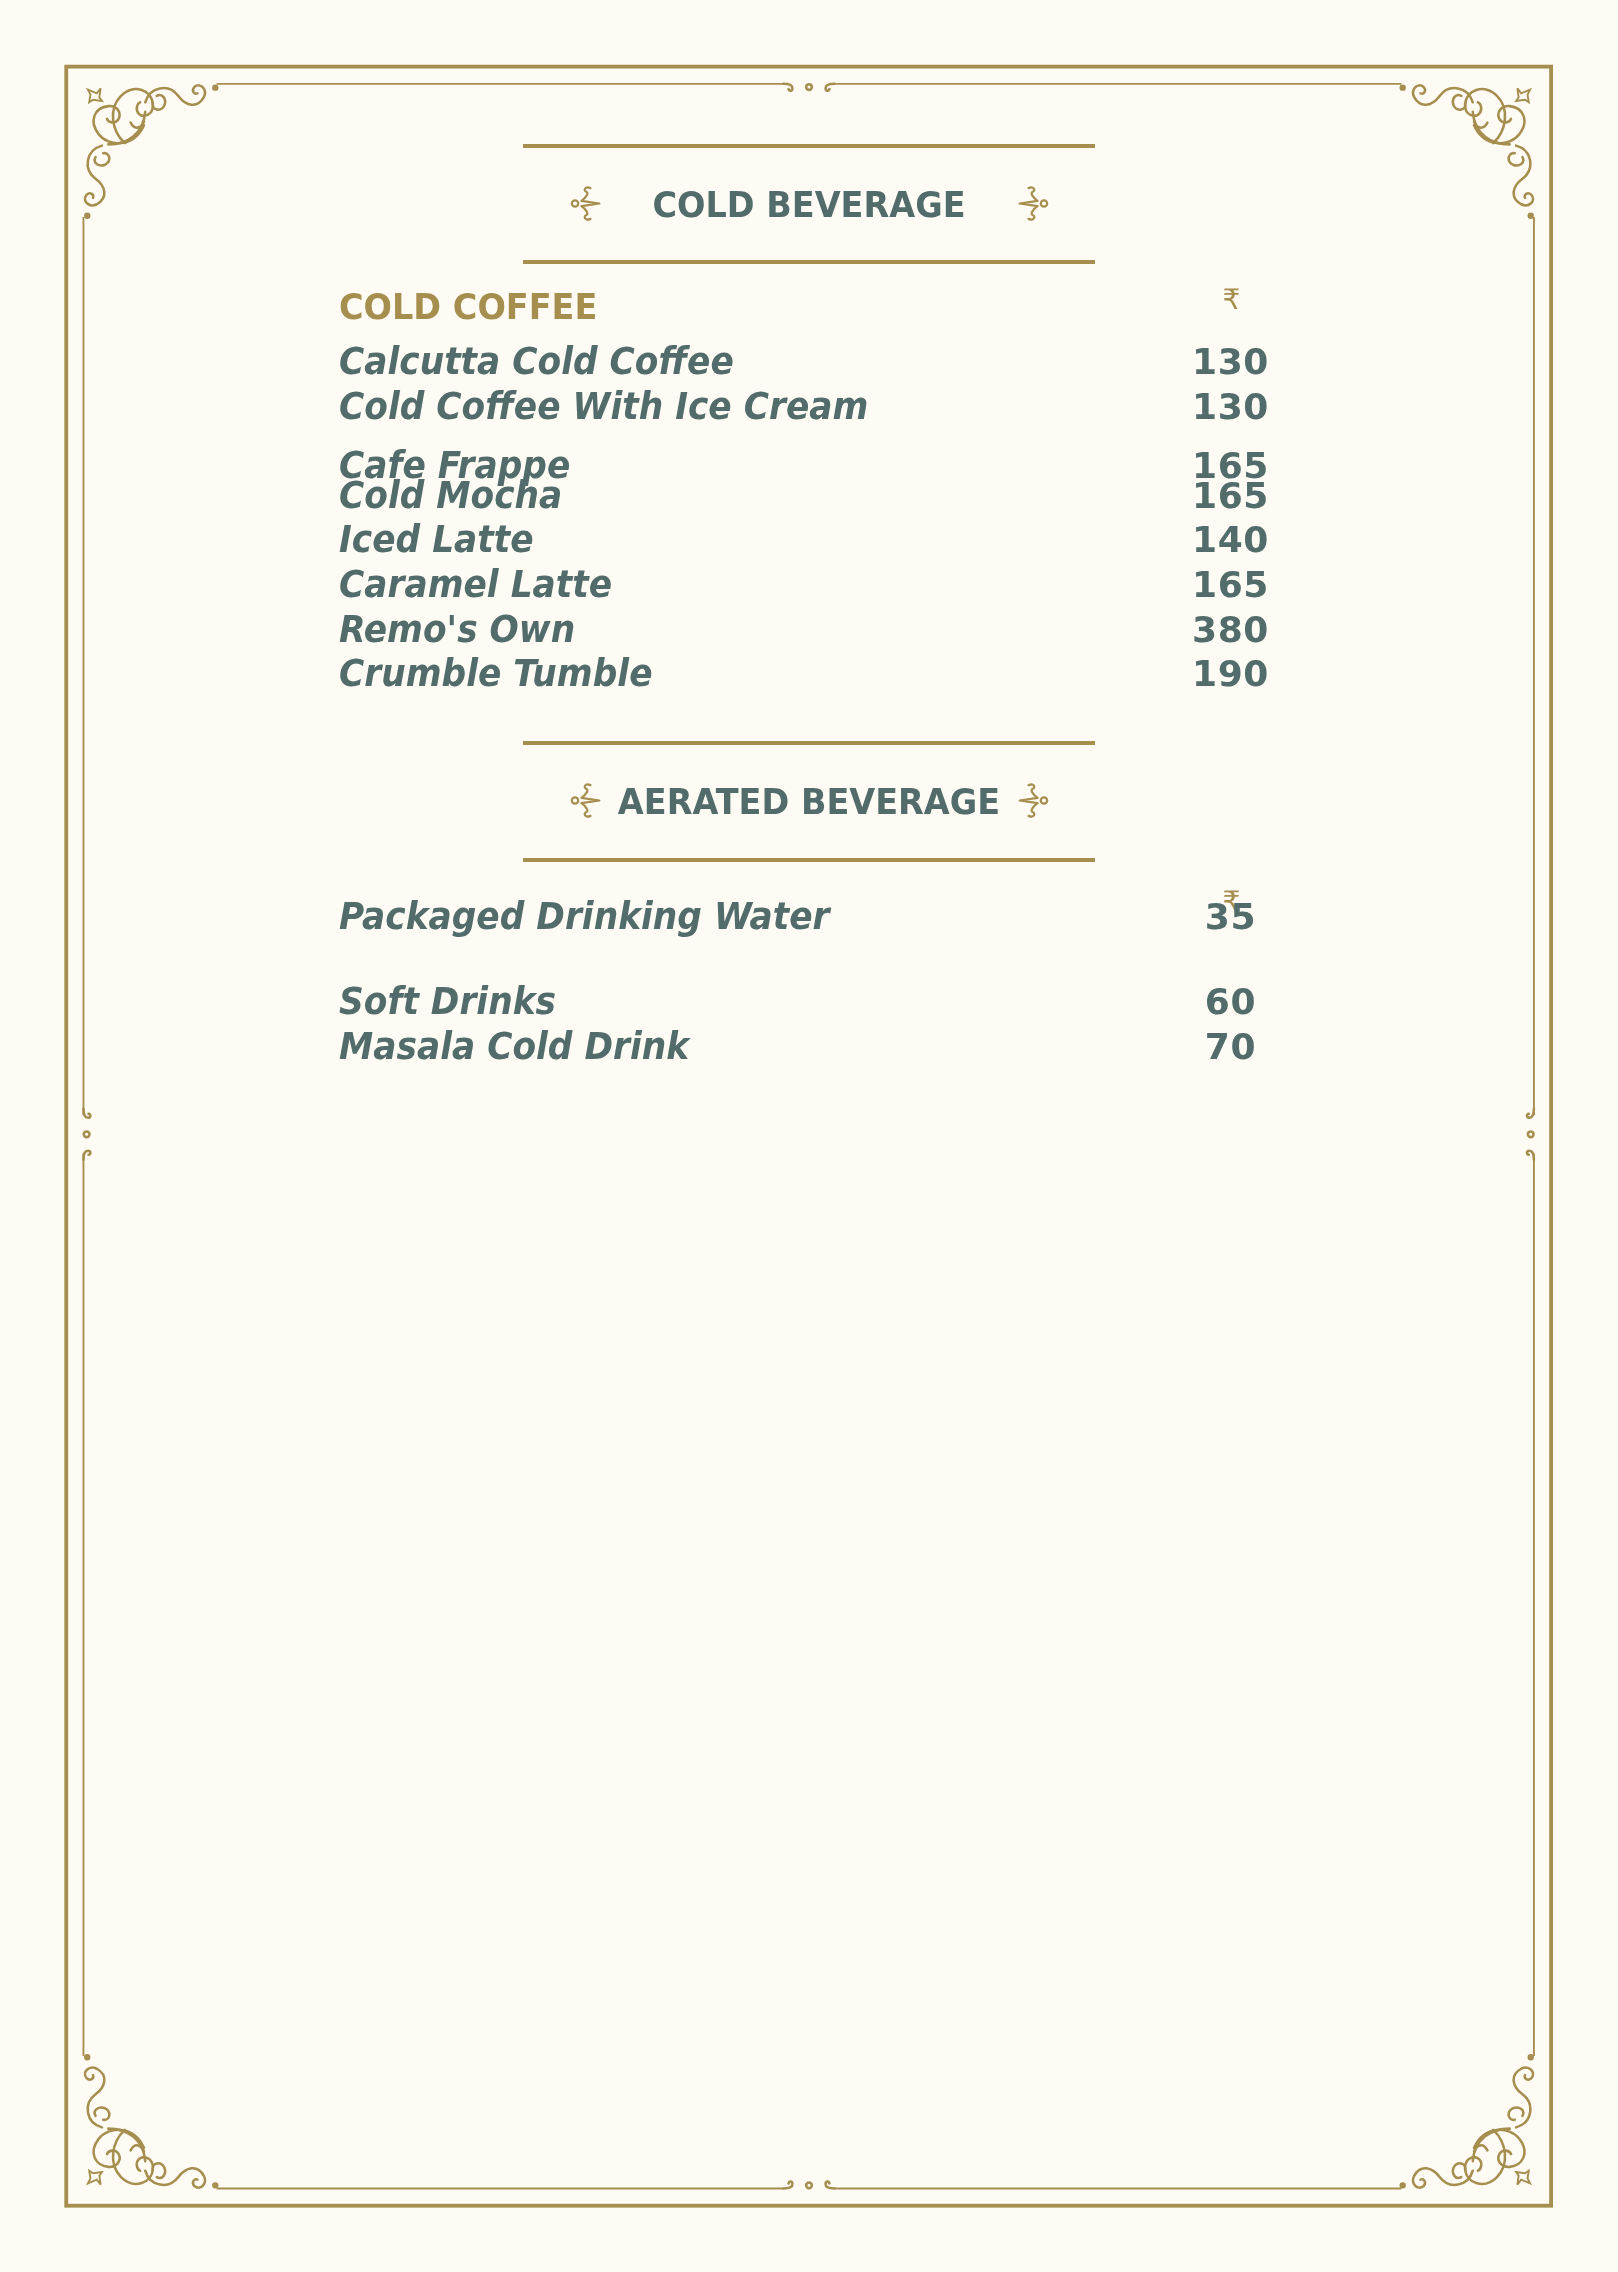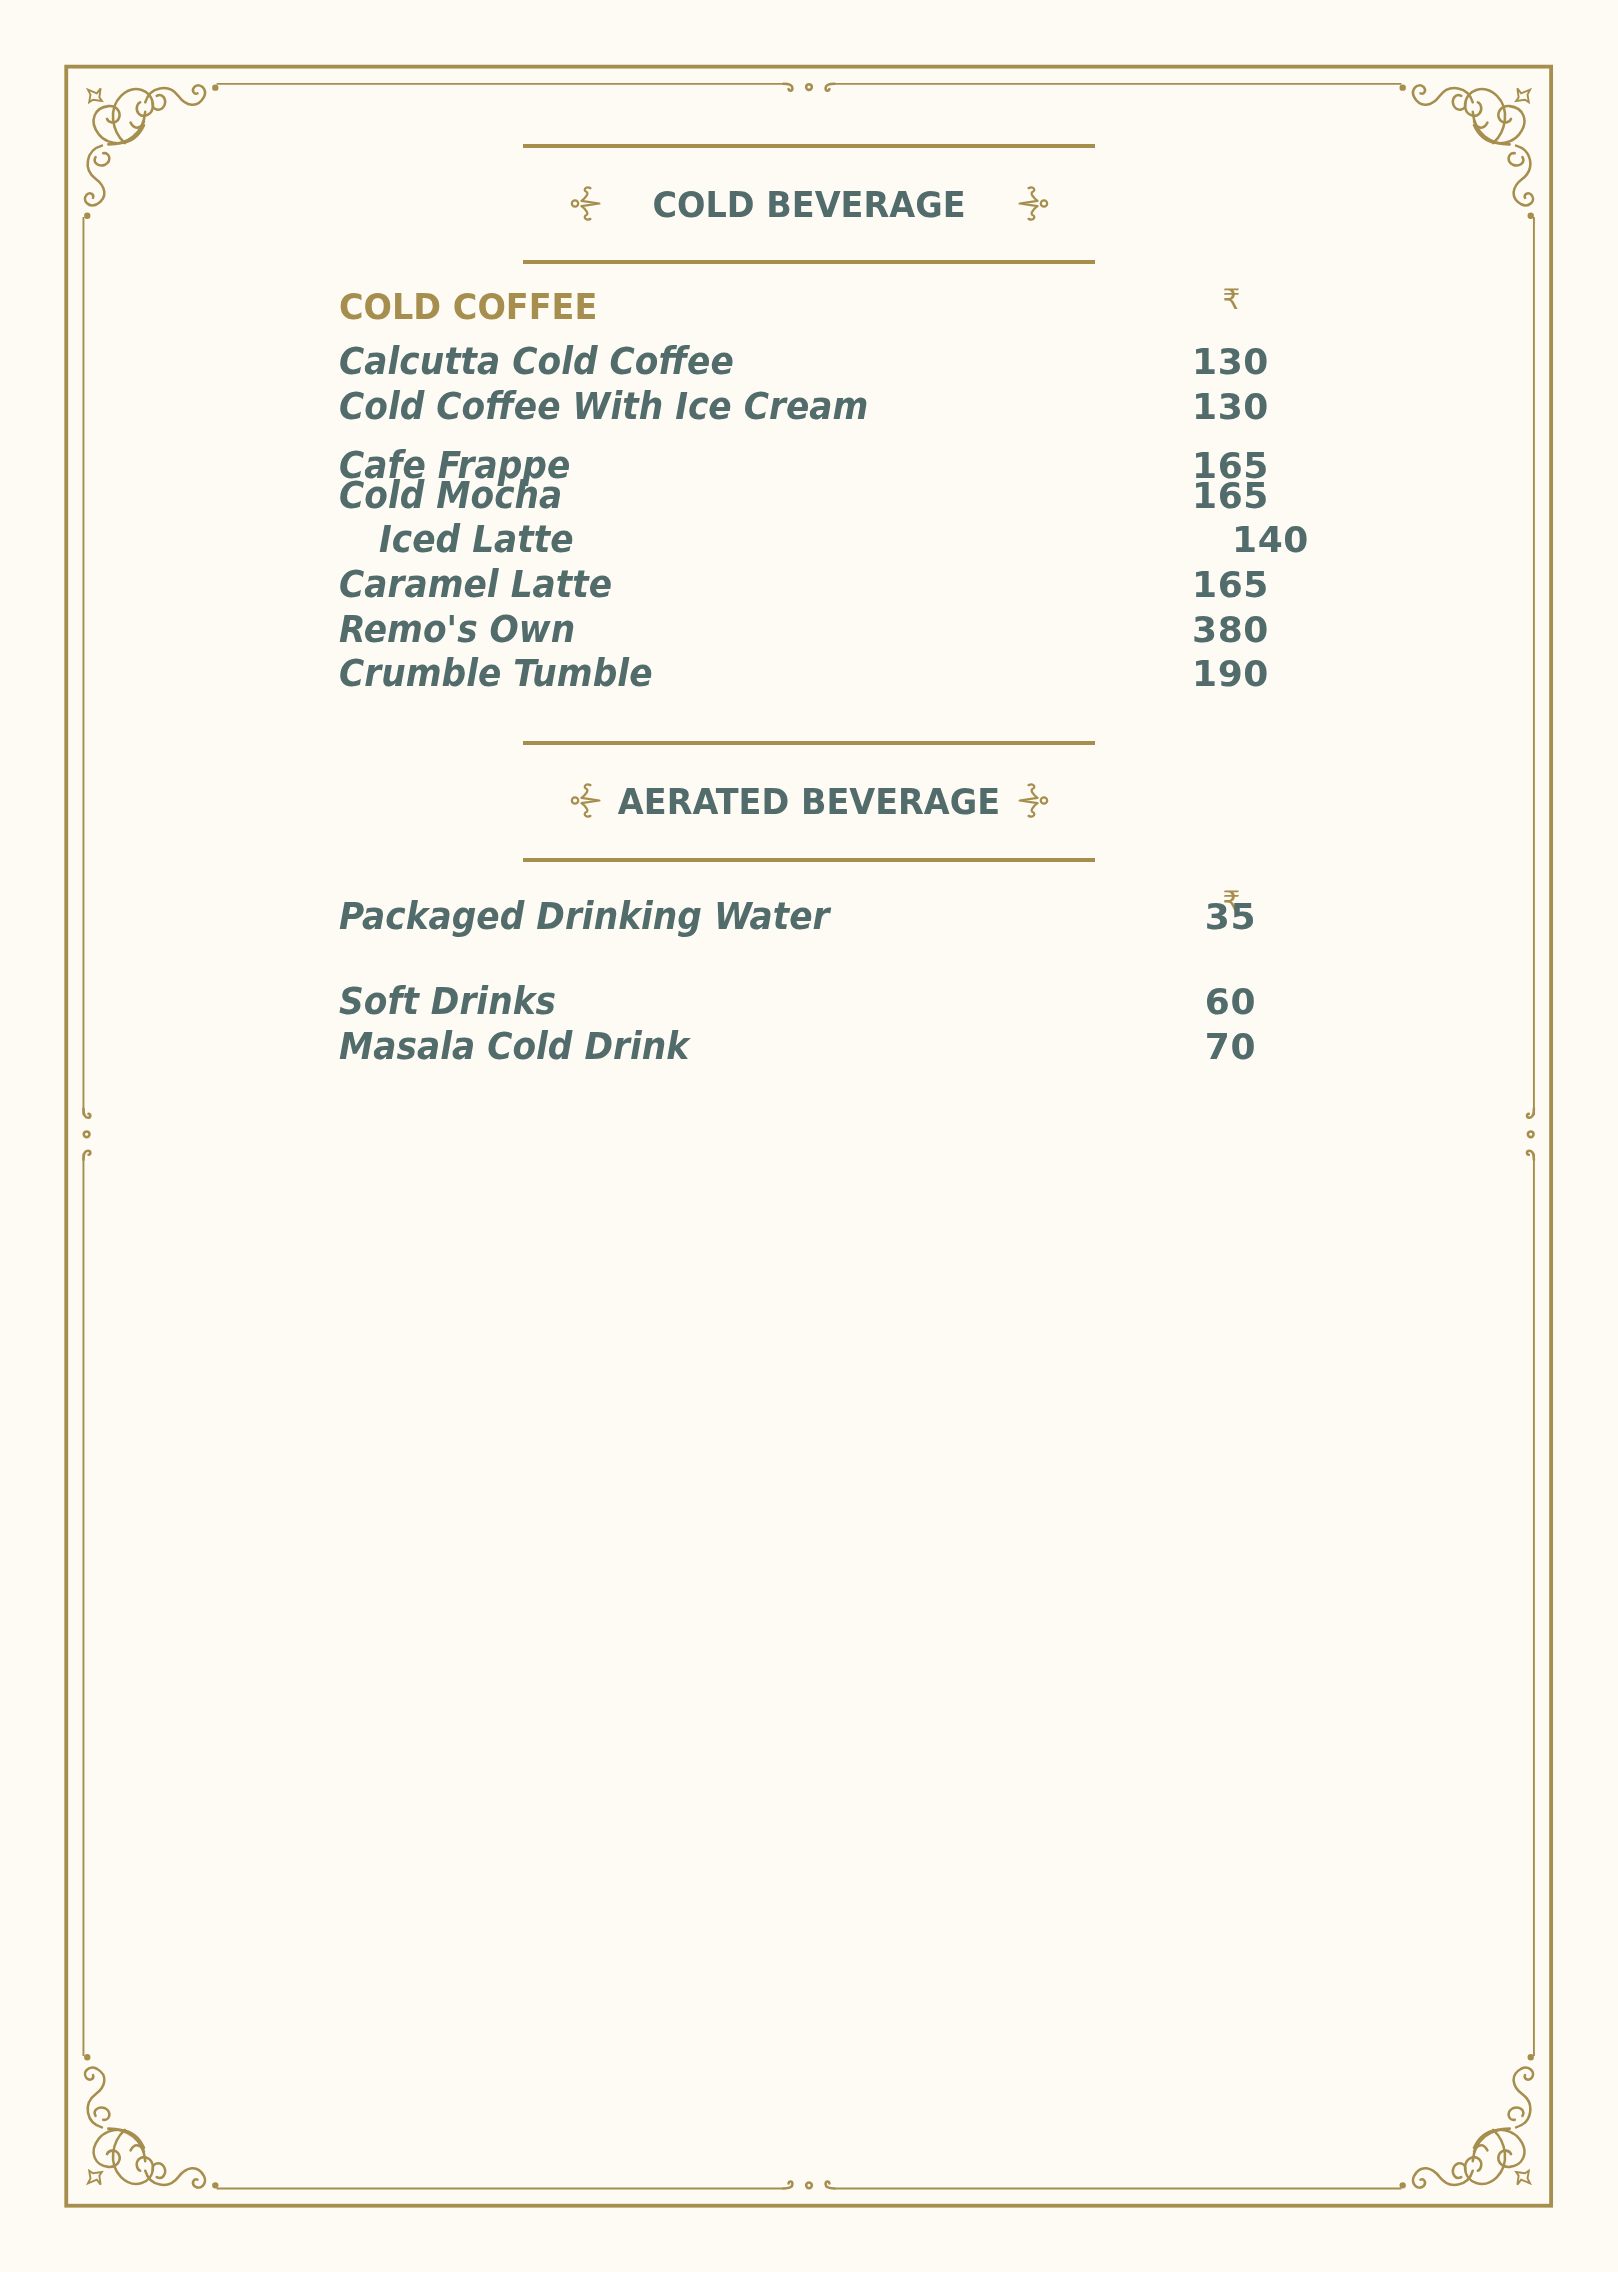--- a/index.html
+++ b/index.html
@@ -148,21 +148,21 @@
     <span class="item-price">130</span>
   </div>
   <div class="item-row" style="top:428px;margin-top:15px;">
     <span class="item-name">Cafe Frappe</span>
     <span class="item-price">165</span>
   </div>
   <div class="item-row" style="top:473px;">
     <span class="item-name">Cold Mocha</span>
     <span class="item-price">165</span>
   </div>
-  <div class="item-row" style="top:517px;margin-left:40px;">
+  <div class="item-row" style="top:517px;">
     <span class="item-name">Iced Latte</span>
     <span class="item-price">140</span>
   </div>
   <div class="item-row" style="top:562px;">
     <span class="item-name">Caramel Latte</span>
     <span class="item-price">165</span>
   </div>
   <div class="item-row" style="top:607px;">
     <span class="item-name">Remo's Own</span>
     <span class="item-price">380</span>

